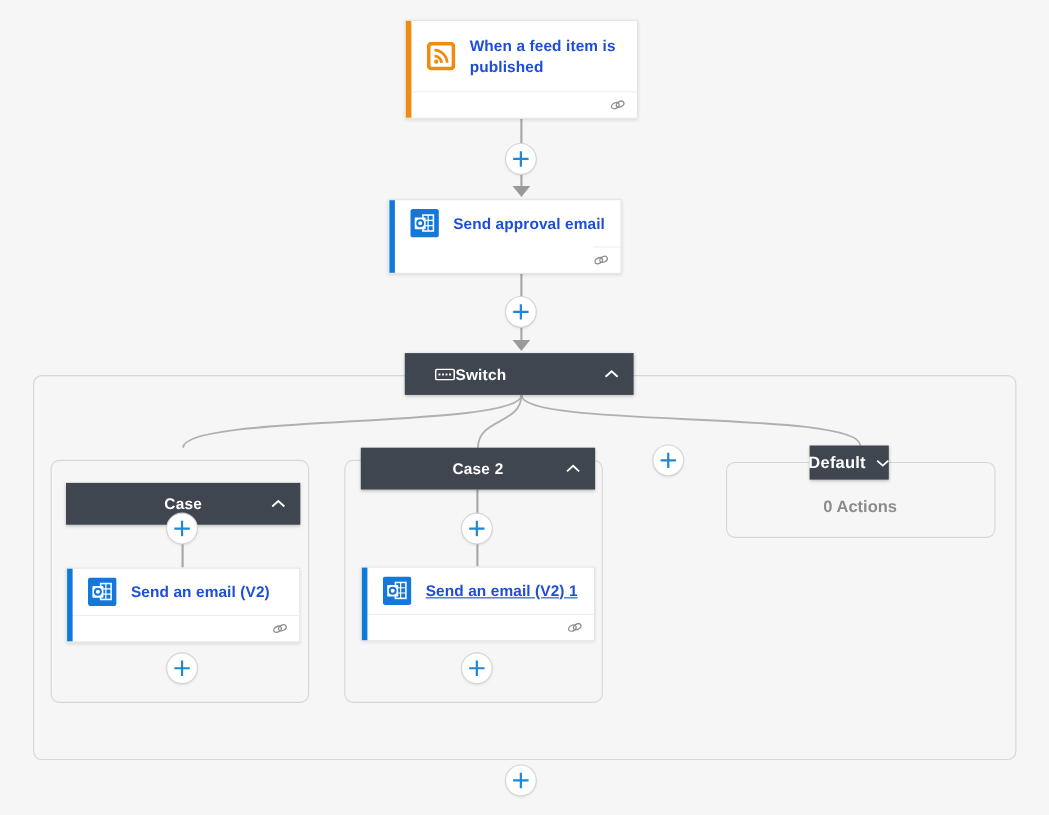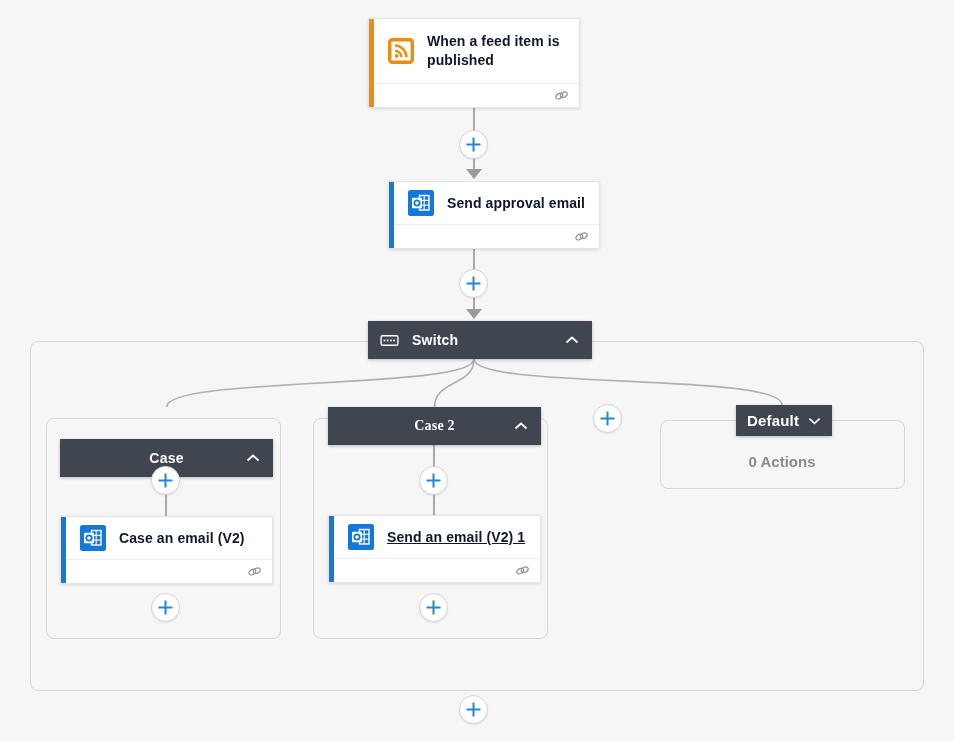--- a/index.html
+++ b/index.html
@@ -22,21 +22,21 @@
     border:1px solid var(--card_border,#e4e4e4);
     box-shadow:0 1px 3px rgba(0,0,0,.12);
     display:flex;flex-direction:column;box-sizing:border-box;
     cursor:pointer;
   }
   .card-accent{position:absolute;left:0;top:0;bottom:0;width:5px;}
   .card-accent.orange{background:var(--accent_orange,#ee8c10);}
   .card-accent.blue{background:var(--accent_blue,#0f7bd7);}
   .card-body{flex:1;display:flex;align-items:center;gap:13px;padding:0 14px 0 19px;}
   .card-title{
-    font-size:14px;font-weight:700;color:#0f172a;line-height:19px;letter-spacing:.1px;
+    font-size:14px;font-weight:700;color:#1d4ed8;line-height:19px;letter-spacing:.1px;
   }
   .card-footer{
     height:23px;border-top:1px solid #ededed;display:flex;align-items:center;
     justify-content:flex-end;padding:0 10px 0 0;
   }
   .icon-badge{width:26px;height:26px;flex:0 0 26px;display:block;}
   
   .scope-header{
     position:absolute;background:var(--header_bg,#414751);color:#fff;z-index:2;
     display:flex;align-items:center;box-sizing:border-box;
@@ -102,21 +102,21 @@
   <div class="card-footer">
     <span style="line-height:0;">
       <svg width="15" height="11" viewBox="0 0 16 12">
         <ellipse cx="5.6" cy="6.6" rx="4" ry="2.7" transform="rotate(-28 5.6 6.6)" fill="none" stroke="#8f8f8f" stroke-width="1.3"></ellipse>
         <ellipse cx="10.4" cy="5.2" rx="4" ry="2.7" transform="rotate(-28 10.4 5.2)" fill="none" stroke="#8f8f8f" stroke-width="1.3"></ellipse>
       </svg>
     </span>
   </div>
 </div>
 
-<div class="card" style="left:388px;top:181px;width:212px;height:68px;">
+<div class="card" style="left:353px;top:181px;width:212px;height:68px;align-items:flex-end;">
   <div class="card-accent blue"></div>
   <div class="card-body">
     <span class="icon-badge">
       <svg width="26" height="26" viewBox="0 0 26 26">
         <rect width="26" height="26" rx="2.5" fill="#1478d8"></rect>
         <rect x="11.5" y="5.5" width="9.5" height="14.5" fill="none" stroke="#fff" stroke-width="1.4"></rect>
         <line x1="16.2" y1="5.5" x2="16.2" y2="20" stroke="#fff" stroke-width="1.1"></line>
         <line x1="11.5" y1="10.3" x2="21" y2="10.3" stroke="#fff" stroke-width="1.1"></line>
         <line x1="11.5" y1="15.1" x2="21" y2="15.1" stroke="#fff" stroke-width="1.1"></line>
         <rect x="4" y="7.8" width="10" height="10.5" rx="0.8" fill="#fff"></rect>
@@ -128,21 +128,21 @@
   <div class="card-footer">
     <span style="line-height:0;">
       <svg width="15" height="11" viewBox="0 0 16 12">
         <ellipse cx="5.6" cy="6.6" rx="4" ry="2.7" transform="rotate(-28 5.6 6.6)" fill="none" stroke="#8f8f8f" stroke-width="1.3"></ellipse>
         <ellipse cx="10.4" cy="5.2" rx="4" ry="2.7" transform="rotate(-28 10.4 5.2)" fill="none" stroke="#8f8f8f" stroke-width="1.3"></ellipse>
       </svg>
     </span>
   </div>
 </div>
 
-<div class="scope-header" style="left:368px;top:321px;width:224px;height:38px;padding-left:12px;gap:13px;">
+<div class="scope-header" style="left:368px;top:321px;width:208px;height:38px;padding-left:27px;">
   <span style="line-height:0;">
     <svg width="19" height="11" viewBox="0 0 20 12">
       <rect x="0.8" y="0.8" width="18.4" height="10.4" rx="1.6" fill="none" stroke="#fff" stroke-width="1.5"></rect>
       <rect x="3.6" y="5" width="1.9" height="1.9" fill="#fff"></rect>
       <rect x="7.1" y="5" width="1.9" height="1.9" fill="#fff"></rect>
       <rect x="10.6" y="5" width="1.9" height="1.9" fill="#fff"></rect>
       <rect x="14.1" y="5" width="1.9" height="1.9" fill="#fff"></rect>
     </svg>
   </span>
   <span class="hdr-label">Switch</span>
@@ -169,33 +169,33 @@
       <svg width="26" height="26" viewBox="0 0 26 26">
         <rect width="26" height="26" rx="2.5" fill="#1478d8"></rect>
         <rect x="11.5" y="5.5" width="9.5" height="14.5" fill="none" stroke="#fff" stroke-width="1.4"></rect>
         <line x1="16.2" y1="5.5" x2="16.2" y2="20" stroke="#fff" stroke-width="1.1"></line>
         <line x1="11.5" y1="10.3" x2="21" y2="10.3" stroke="#fff" stroke-width="1.1"></line>
         <line x1="11.5" y1="15.1" x2="21" y2="15.1" stroke="#fff" stroke-width="1.1"></line>
         <rect x="4" y="7.8" width="10" height="10.5" rx="0.8" fill="#fff"></rect>
         <circle cx="9" cy="13" r="2.7" fill="none" stroke="#1478d8" stroke-width="1.8"></circle>
       </svg>
     </span>
-    <span class="card-title" style="white-space:nowrap;">Case an email (V2)</span>
+    <span class="card-title" style="white-space:nowrap;">Send an email (V2)</span>
   </div>
   <div class="card-footer">
     <span style="line-height:0;">
       <svg width="15" height="11" viewBox="0 0 16 12">
         <ellipse cx="5.6" cy="6.6" rx="4" ry="2.7" transform="rotate(-28 5.6 6.6)" fill="none" stroke="#8f8f8f" stroke-width="1.3"></ellipse>
         <ellipse cx="10.4" cy="5.2" rx="4" ry="2.7" transform="rotate(-28 10.4 5.2)" fill="none" stroke="#8f8f8f" stroke-width="1.3"></ellipse>
       </svg>
     </span>
   </div>
 </div>
 
-<div class="scope-header" style="left:328px;top:407px;width:213px;height:38px;justify-content:center;font-family:Liberation Serif, serif;">
+<div class="scope-header" style="left:328px;top:407px;width:213px;height:38px;justify-content:center;">
   <span class="hdr-label">Case 2</span>
   <button class="chev-btn">
     <svg width="14" height="8" viewBox="0 0 14 8">
         <path d="M1.5 6.5 L7 1.5 L12.5 6.5" stroke="#fff" stroke-width="1.7" fill="none"></path>
       </svg>
   </button>
 </div>
 
 <div class="card" style="left:328px;top:515px;width:213px;height:68px;">
   <div class="card-accent blue"></div>
@@ -216,21 +216,21 @@
   <div class="card-footer">
     <span style="line-height:0;">
       <svg width="15" height="11" viewBox="0 0 16 12">
         <ellipse cx="5.6" cy="6.6" rx="4" ry="2.7" transform="rotate(-28 5.6 6.6)" fill="none" stroke="#8f8f8f" stroke-width="1.3"></ellipse>
         <ellipse cx="10.4" cy="5.2" rx="4" ry="2.7" transform="rotate(-28 10.4 5.2)" fill="none" stroke="#8f8f8f" stroke-width="1.3"></ellipse>
       </svg>
     </span>
   </div>
 </div>
 
-<div class="scope-header" style="left:736px;top:405px;width:96px;height:31px;justify-content:center;gap:9px;">
+<div class="scope-header" style="left:736px;top:405px;width:72px;height:31px;justify-content:center;gap:9px;">
   <span class="hdr-label" style="font-size:15px;">Default</span>
   <span style="line-height:0;cursor:pointer;">
     <svg width="13" height="8" viewBox="0 0 14 8">
         <path d="M1.5 1.5 L7 6.5 L12.5 1.5" stroke="#fff" stroke-width="1.7" fill="none"></path>
       </svg>
   </span>
 </div>
 <div class="empty-text" style="left:782px;top:461px;">0 Actions</div>
 
 <div class="plus" style="left:459px;top:130px;">

